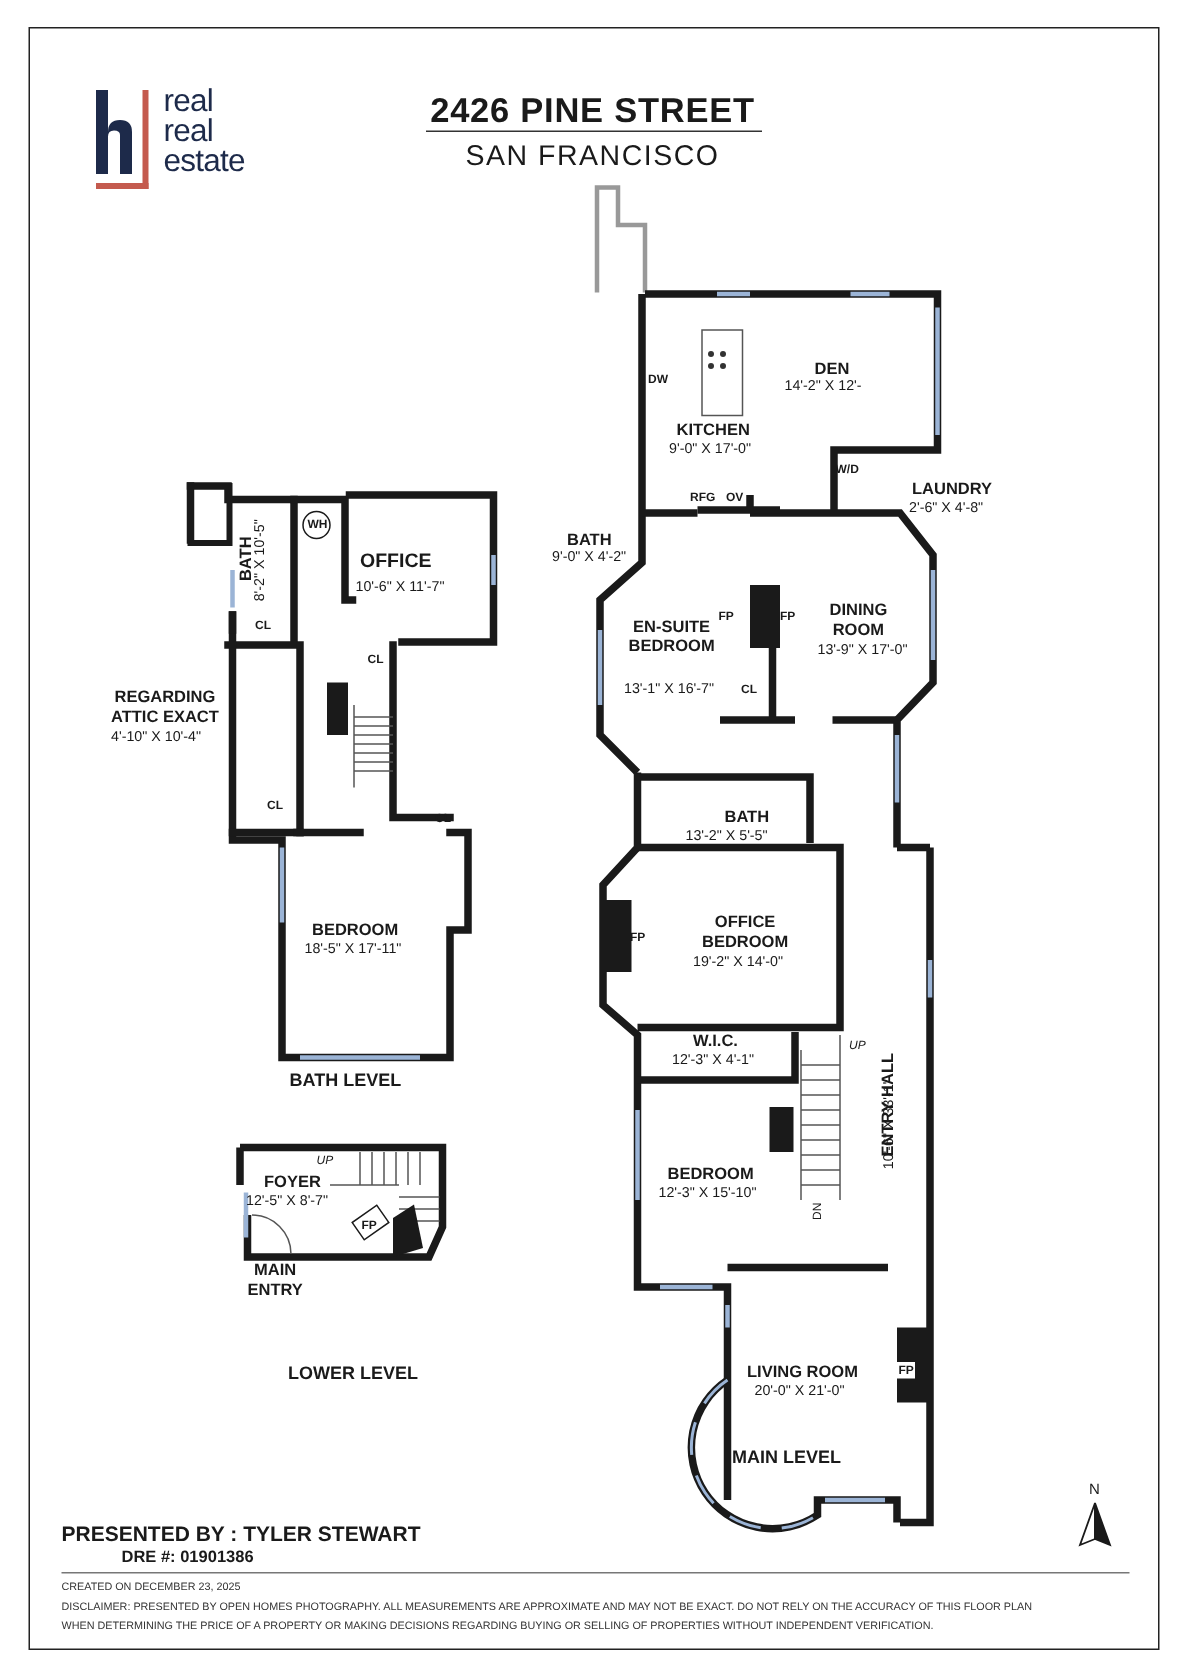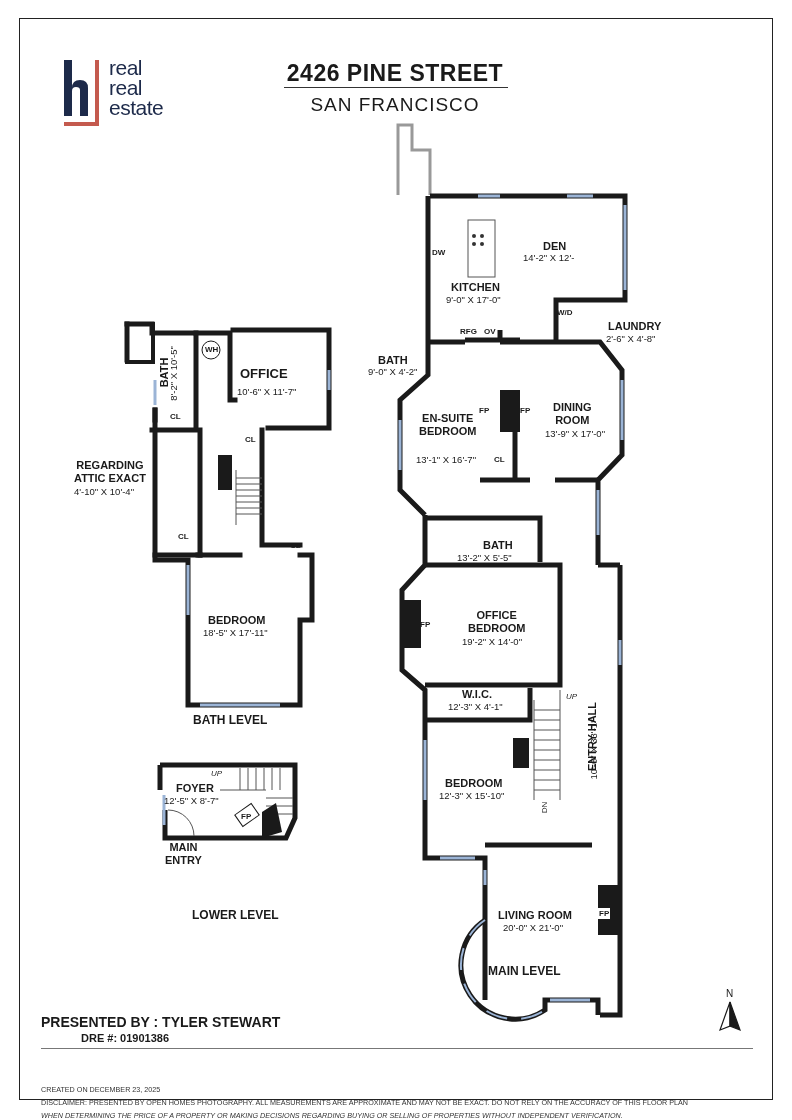--- a/index.html
+++ b/index.html
@@ -14,21 +14,21 @@
   .subtitle { position:absolute; left:270px; top:94px; width:250px; text-align:center; font-size:19px; letter-spacing:1px; }
   svg.plan { position:absolute; left:0; top:0; }
   .lbl { position:absolute; text-align:center; font-weight:bold; font-size:11px; line-height:13px; white-space:nowrap; }
   .dim { position:absolute; text-align:center; font-size:9.5px; white-space:nowrap; }
   .lvl { position:absolute; font-weight:bold; font-size:12px; white-space:nowrap; }
   .small { position:absolute; font-weight:bold; font-size:8px; white-space:nowrap; }
   .vert { transform:rotate(-90deg); transform-origin:center; }
   .presented { position:absolute; left:41px; top:1014px; font-weight:bold; font-size:14px; }
   .dre { position:absolute; left:41px; top:1032px; font-weight:bold; font-size:11px;margin-left:40px; }
   .rule2 { position:absolute; left:41px; top:1048px; width:712px; height:1px; background:#777; }
-  .footer { position:absolute; left:41px; font-size:7.2px; color:#333; white-space:nowrap;margin-top:32px; }
+  .footer { position:absolute; left:41px; font-size:7.2px; color:#333; white-space:nowrap; }
   .north { position:absolute; left:718px; top:988px; width:24px; height:46px; }
   .north .n { position:absolute; left:8px; top:0; font-size:10px; }
 </style>
 </head>
 <body>
 
 <div class="frame"></div>
 
 <div class="logo">
   <svg class="h-mark" width="46" height="72">
@@ -253,13 +253,13 @@
     <polygon points="12,14 2,42 12,38" fill="#fff" stroke="#1a1a1a" stroke-width="1.2"></polygon>
     <polygon points="12,14 22,42 12,38" fill="#1a1a1a" stroke="#1a1a1a" stroke-width="1.2"></polygon>
   </svg>
 </div>
 
 <div class="presented">PRESENTED BY : TYLER STEWART</div>
 <div class="dre">DRE #: 01901386</div>
 <div class="rule2"></div>
 <div class="footer" style="top:1053px;">CREATED ON DECEMBER 23, 2025</div>
 <div class="footer" style="top:1066px;">DISCLAIMER: PRESENTED BY OPEN HOMES PHOTOGRAPHY. ALL MEASUREMENTS ARE APPROXIMATE AND MAY NOT BE EXACT. DO NOT RELY ON THE ACCURACY OF THIS FLOOR PLAN</div>
-<div class="footer" style="top:1079px;font-style:italic;">WHEN DETERMINING THE PRICE OF A PROPERTY OR MAKING DECISIONS REGARDING BUYING OR SELLING OF PROPERTIES WITHOUT INDEPENDENT VERIFICATION.</div>
+<div class="footer" style="top:1079px;">WHEN DETERMINING THE PRICE OF A PROPERTY OR MAKING DECISIONS REGARDING BUYING OR SELLING OF PROPERTIES WITHOUT INDEPENDENT VERIFICATION.</div>
 
 </body></html>

